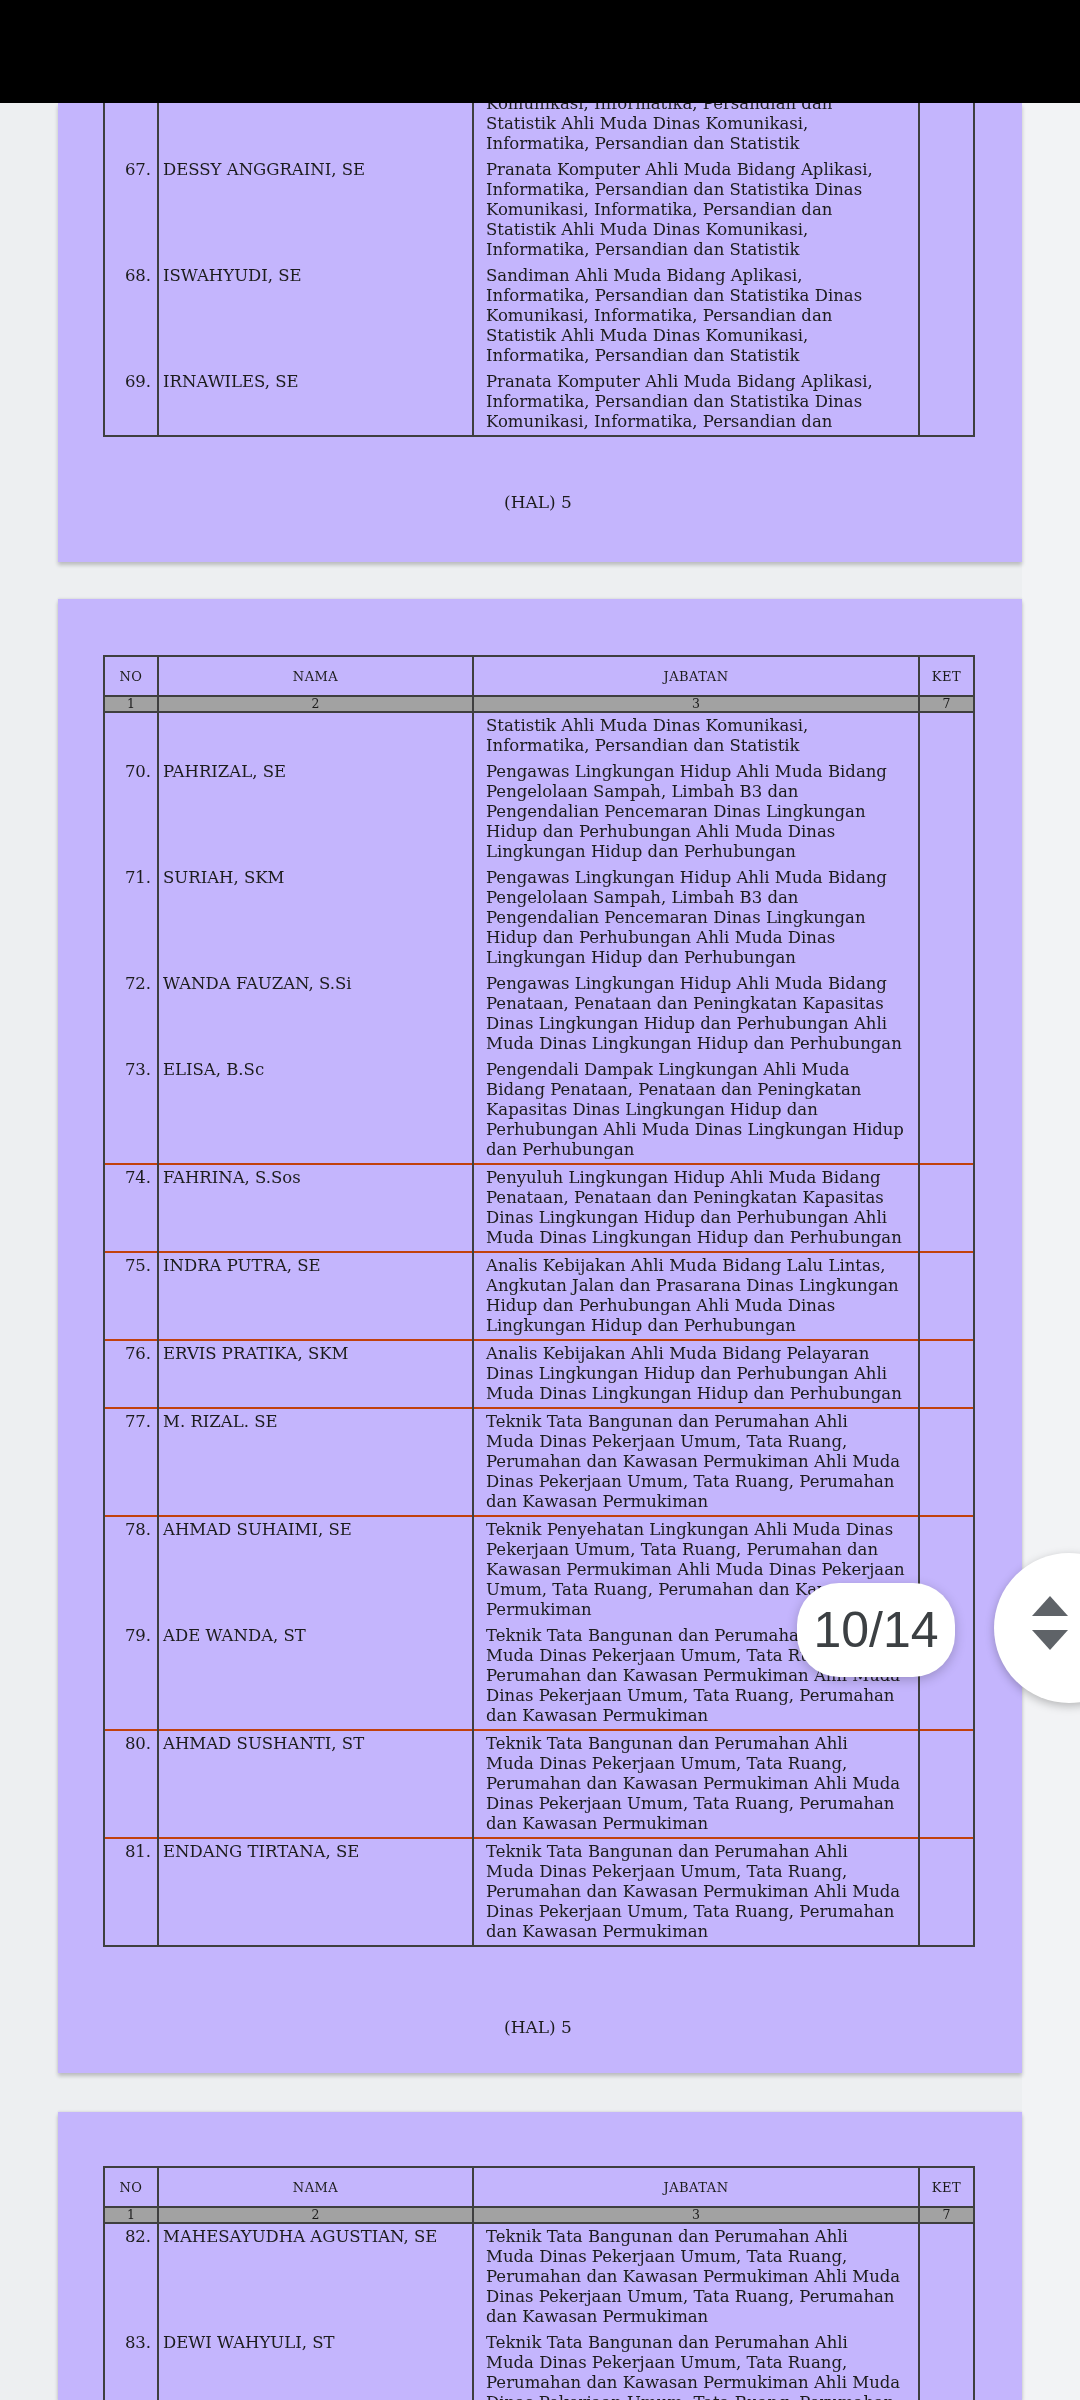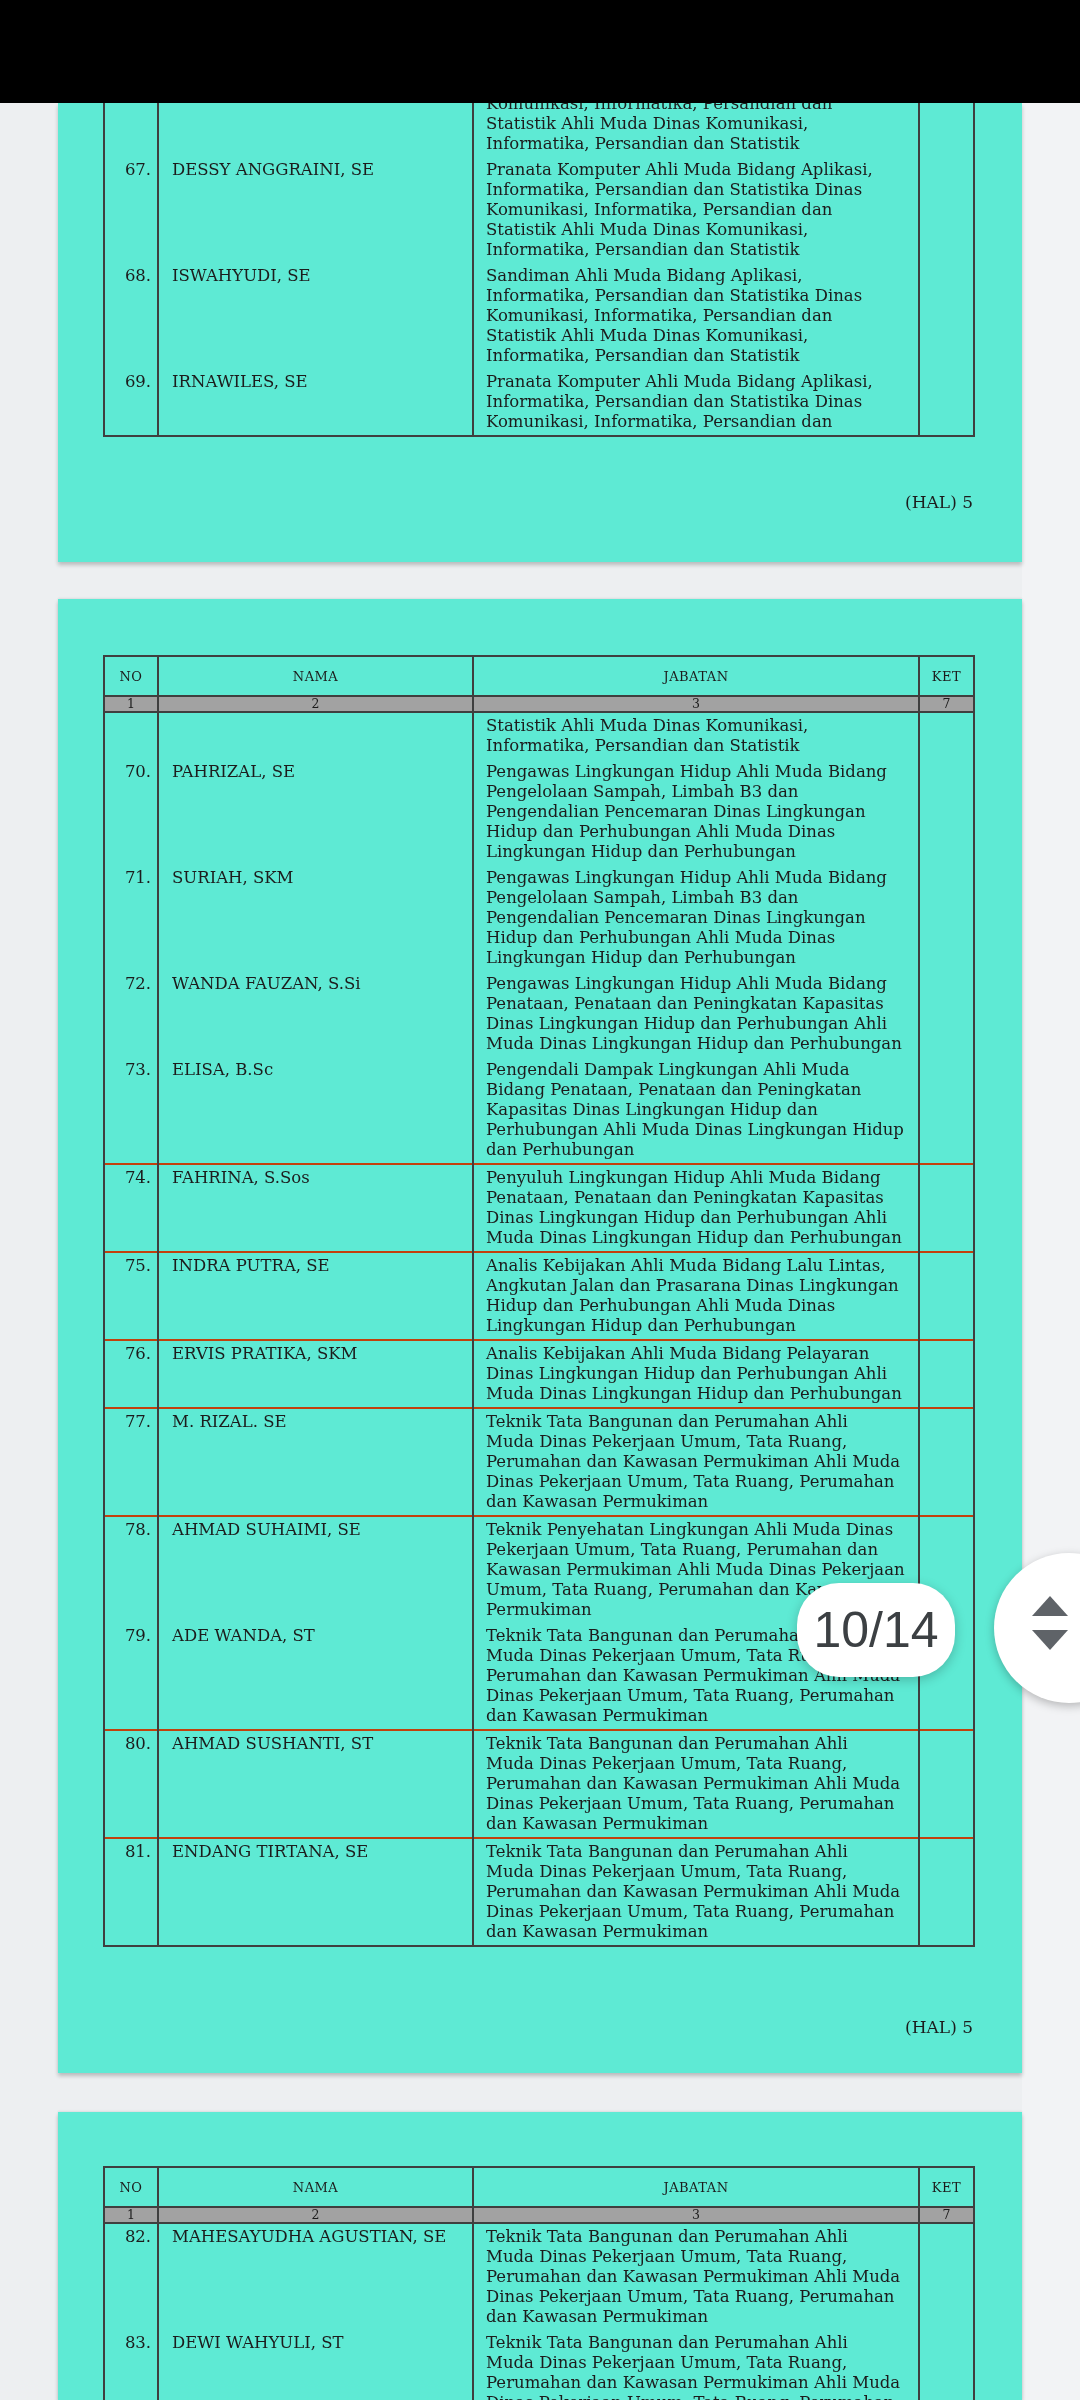--- a/index.html
+++ b/index.html
@@ -1,42 +1,42 @@
 <!DOCTYPE html>
 <html><head>
 <meta charset="utf-8">
 <style>
   html,body{margin:0;padding:0;}
   body{width:1080px;height:2400px;overflow:hidden;}
   .screen{position:relative;width:1080px;height:2400px;background:#edeff1;overflow:hidden;
           font-family:"DejaVu Serif", serif;}
   .status-bar{position:absolute;top:0;left:0;width:1080px;height:103px;background:#000;z-index:6;}
   .gutter{position:absolute;top:103px;left:1022px;width:58px;height:2297px;background:#f2f3f5;z-index:0;}
-  .page{position:absolute;left:58px;width:964px;background:#5eead4;overflow:hidden;z-index:1;
+  .page{position:absolute;left:58px;width:964px;background:#c4b5fd;overflow:hidden;z-index:1;
         box-shadow:0 3px 4px rgba(0,0,0,.22), 0 -1px 2px rgba(0,0,0,.07);}
   .page5{top:103px;height:459px;box-shadow:0 3px 4px rgba(0,0,0,.22);}
   .page6{top:599px;height:1474px;}
   .page7{top:2112px;height:288px;}
 
   table.doc-table{border-collapse:collapse;table-layout:fixed;width:870px;margin-left:45px;
                   color:#1c1c1c;border:2px solid #3f3f3f;}
   table.cut-top{border-top:none;margin-top:-12px;}
   col.c-no{width:54px;} col.c-nama{width:315px;} col.c-jab{width:446px;} col.c-ket{width:55px;}
   .doc-table th{font-size:13px;font-weight:normal;height:36px;text-align:center;vertical-align:middle;
                 border:2px solid #3f3f3f;letter-spacing:.5px;}
   .doc-table td{vertical-align:top;font-size:16.5px;line-height:20px;padding:3px 0;
                 border-left:2px solid #3f3f3f;border-right:2px solid #3f3f3f;}
   .doc-table tr.index-row td{background:#a2a2a2;font-size:12.5px;height:14px;line-height:14px;
                 padding:0;text-align:center;border:2px solid #3f3f3f;}
   .doc-table td.no{text-align:center;padding-left:14px;}
-  .doc-table td.nama{padding-left:13px;}
+  .doc-table td.nama{padding-left:4px;}
   .doc-table td.jab{padding-left:12px;white-space:pre-line;}
   .doc-table tr.sep td{border-top:2px solid #c2410c;}
 
-  .hal{width:870px;margin-left:45px;text-align:right;font-size:17px;color:#1c1c1c;}
+  .hal{width:870px;margin-left:45px;text-align:center;font-size:17px;color:#1c1c1c;}
   .page5 .hal{margin-top:55px;}
   .page6 .hal{margin-top:70px;}
 
   .page-pill{position:absolute;left:797px;top:1583px;width:158px;height:94px;background:#fff;
              border-radius:42px;z-index:7;box-shadow:0 3px 12px rgba(0,0,0,.22);
              display:flex;align-items:center;justify-content:center;}
   .page-pill span{font-family:"Liberation Sans", sans-serif;font-size:50px;color:#3c4043;}
   .scroll-fab{position:absolute;left:994px;top:1553px;width:150px;height:150px;background:#fff;
               border-radius:50%;z-index:7;box-shadow:0 3px 10px rgba(0,0,0,.25);}
   .tri{position:absolute;left:38px;width:0;height:0;border-left:18px solid transparent;

